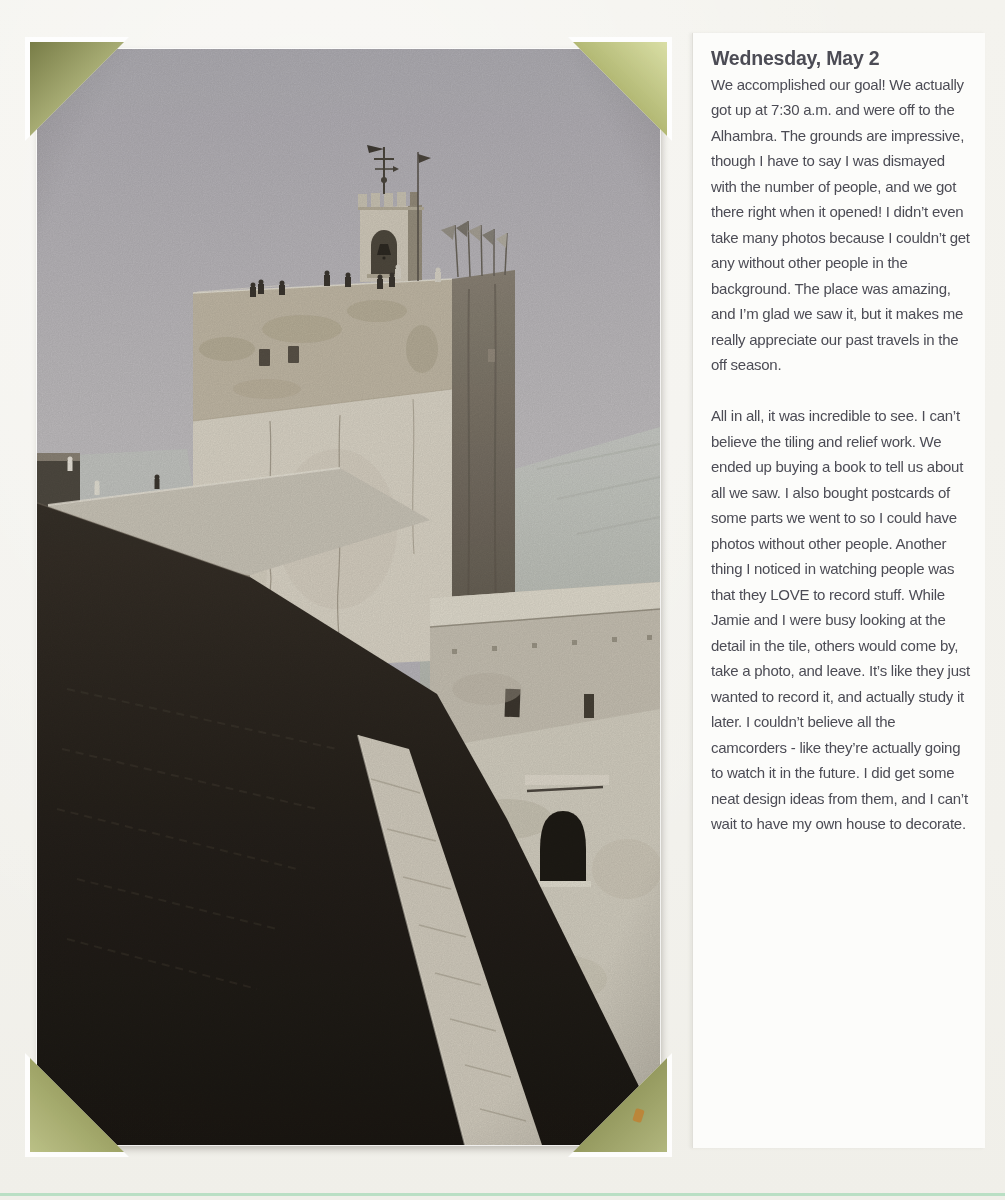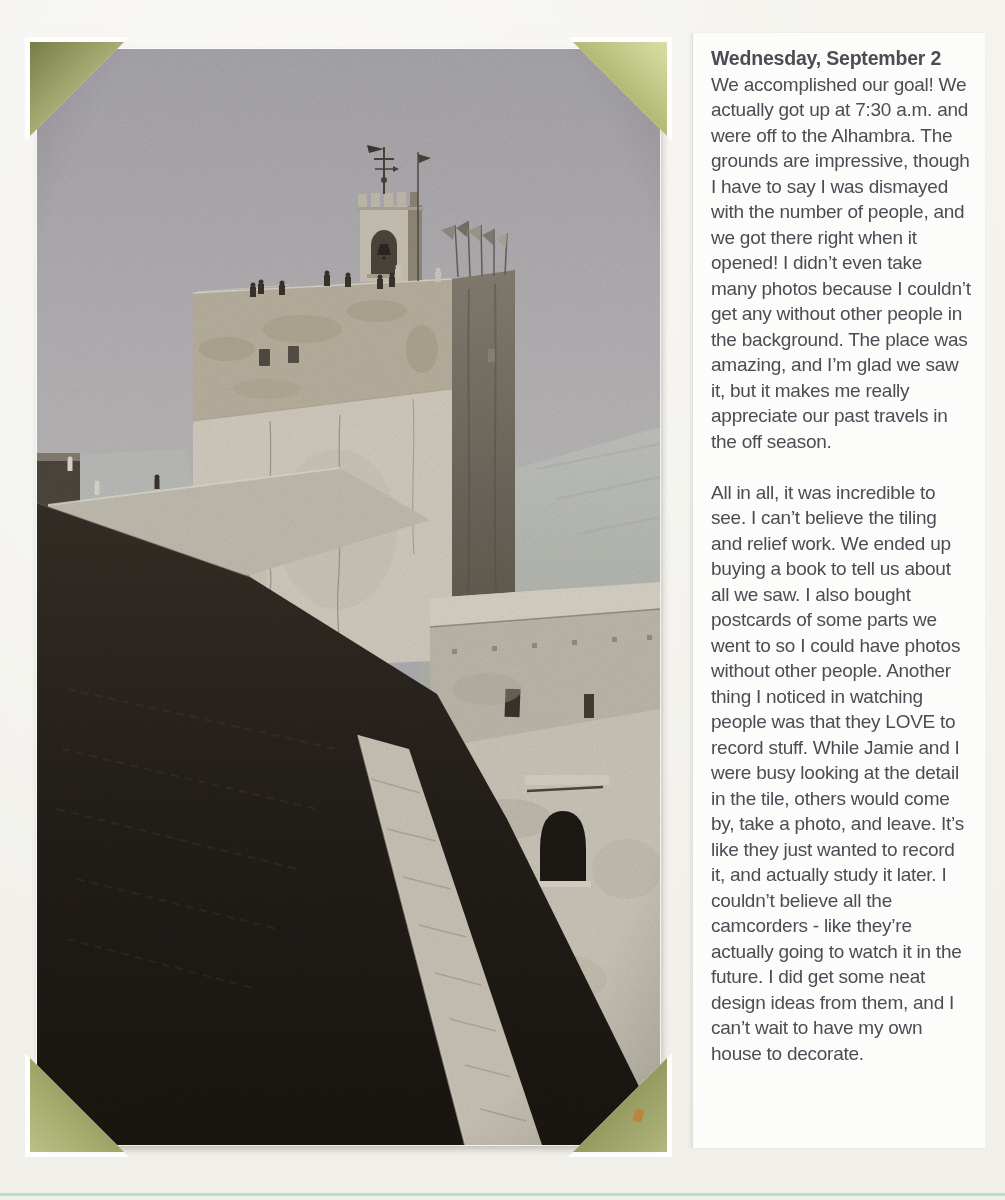--- a/index.html
+++ b/index.html
@@ -51,21 +51,21 @@
     border-left:1px solid #e0dfd9;
     box-shadow:-2px 0 3px rgba(120,115,105,.10);
     box-sizing:border-box;
     padding:13px 13px 0 18px;
     color:var(--ink,#4c4c55);
   }
   .journal h2{
     margin:0;font-size:19.5px;line-height:25.5px;font-weight:700;letter-spacing:-.2px;
   }
   .journal p{
-    margin:0 0 25.5px 0;font-size:19px;line-height:25.5px;letter-spacing:-.25px;
+    margin:0 0 25.5px 0;font-size:15px;line-height:25.5px;letter-spacing:-.25px;
   }
   
   .edge-line{
     position:absolute;left:0;right:0;bottom:4px;height:3px;
     background:var(--edge-line,#b9dfc4);
   }
 </style>
 </head>
 <body>
 
@@ -312,19 +312,19 @@
     </div>
     <div class="corner corner-br">
       <div class="pocket cut-br"></div>
       <div class="face cut-br">
         <div class="speck"></div>
       </div>
     </div>
   </div>
 
   <div class="journal">
-    <h2>Wednesday, September 2</h2>
+    <h2>Wednesday, May 2</h2>
     <p>We accomplished our goal! We actually got up at 7:30 a.m. and were off to the Alhambra. The grounds are impressive, though I have to say I was dismayed with the number of people, and we got there right when it opened! I didn’t even take many photos because I couldn’t get any without other people in the background. The place was amazing, and I’m glad we saw it, but it makes me really appreciate our past travels in the off season.</p>
     <p>All in all, it was incredible to see. I can’t believe the tiling and relief work. We ended up buying a book to tell us about all we saw. I also bought postcards of some parts we went to so I could have photos without other people. Another thing I noticed in watching people was that they LOVE to record stuff. While Jamie and I were busy looking at the detail in the tile, others would come by, take a photo, and leave. It’s like they just wanted to record it, and actually study it later. I couldn’t believe all the camcorders - like they’re actually going to watch it in the future. I did get some neat design ideas from them, and I can’t wait to have my own house to decorate.</p>
   </div>
 
   <div class="edge-line"></div>
 </div>
 
 </body></html>

